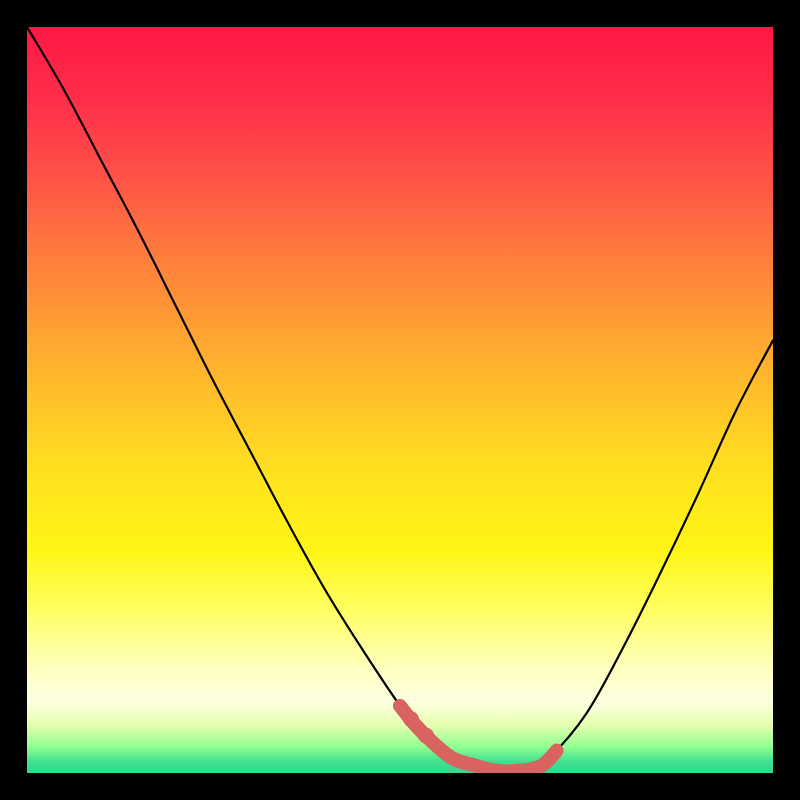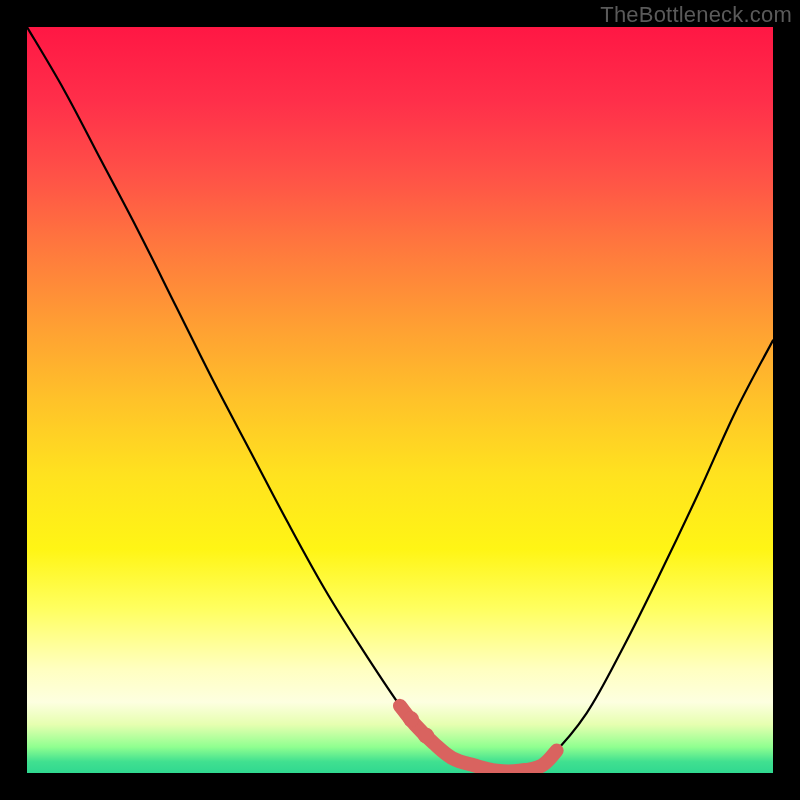--- a/index.html
+++ b/index.html
@@ -38,21 +38,20 @@
   .plot-area svg {
     display: block;
     width: 746px;
     height: 746px;
   }
 </style>
 </head>
 <body>
 
 <div class="frame">
-  <div class="watermark">TheBottleneck.com</div>
 
   <div class="plot-area">
     <svg id="chart-svg" viewBox="0 0 746 746">
       <defs>
         <linearGradient id="bg-grad" x1="0" y1="0" x2="0" y2="1">
             <stop offset="0.00%" stop-color="#ff1744"></stop>
             <stop offset="10.00%" stop-color="#ff2f4a"></stop>
             <stop offset="20.00%" stop-color="#ff5247"></stop>
             <stop offset="30.00%" stop-color="#ff7a3d"></stop>
             <stop offset="40.00%" stop-color="#ff9f33"></stop>

